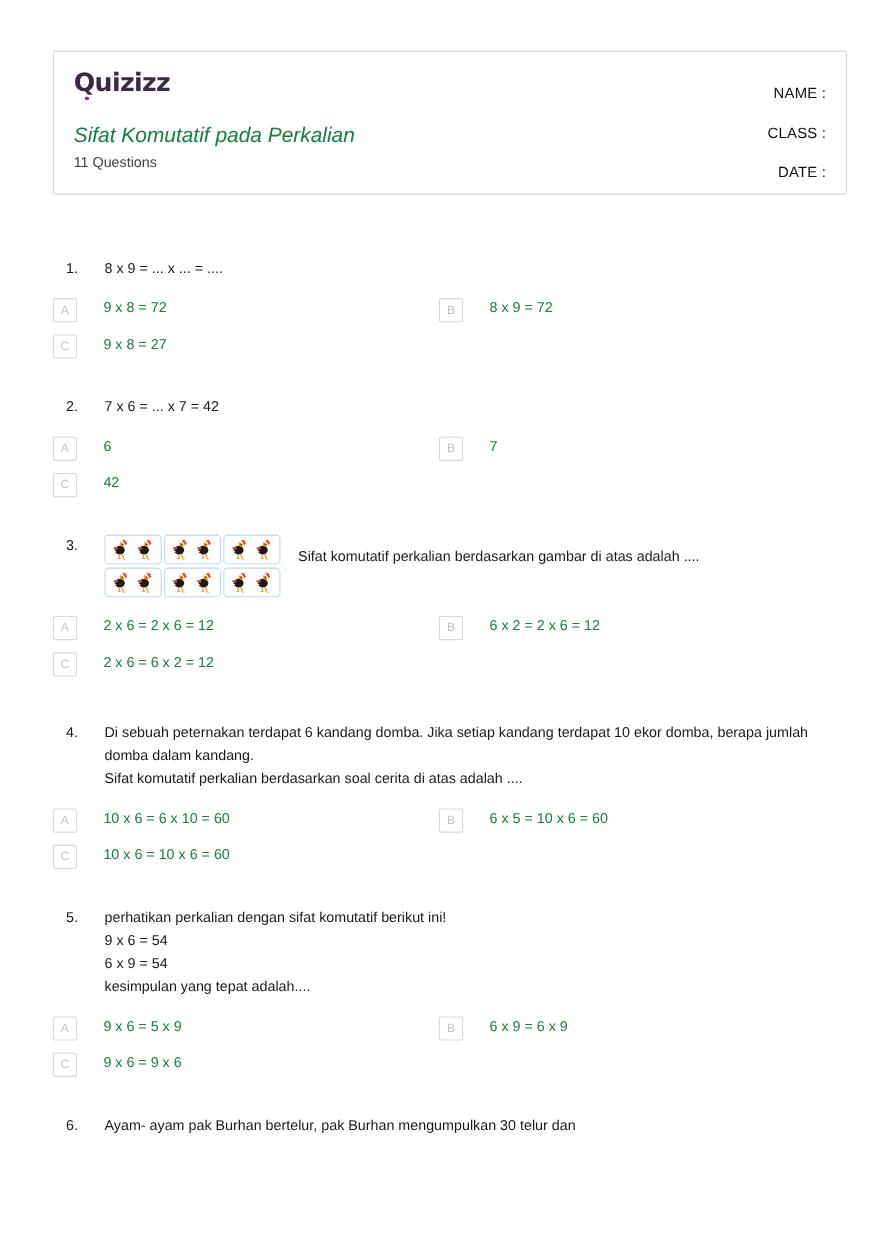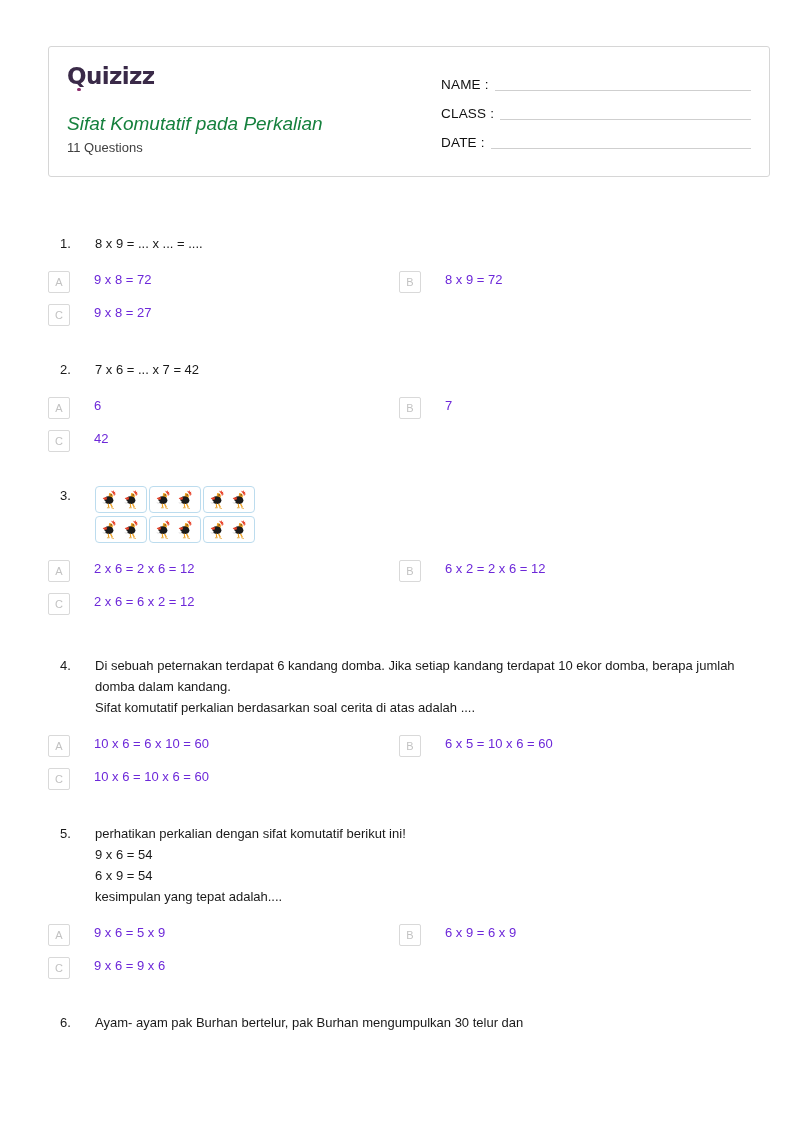--- a/index.html
+++ b/index.html
@@ -69,21 +69,23 @@
   .header-right {
     flex: 1;
     padding-left: 14px;
     padding-top: 16px;
     display: flex;
     flex-direction: column;
     gap: 14px;
   }
   .field-row {
     display: flex;
+    align-items: flex-end;
     gap: 6px;
+    flex-direction: column;
   }
   .field-label {
     font-size: 13.5px;
     color: #111;
     white-space: nowrap;
     letter-spacing: 0.2px;
   }
   .field-line {
     flex: 1;
     border-bottom: 1px solid #cfcfcf;
@@ -167,21 +169,21 @@
     border-radius: 2px;
     color: #c2c2c2;
     font-size: 11px;
     display: flex;
     align-items: center;
     justify-content: center;
     margin-top: 1px;
   }
   .opt-text {
     font-size: 13px;
-    color: #6d28d9;
+    color: #15803d;
     line-height: 1.6;
     padding-left: 24px;
   }
   .q-gap-sm { height: 33px; }
   .q-gap-md { height: 40px; }
 </style>
 </head>
 <body>
 
 <div class="page">
@@ -442,20 +444,21 @@
                   <path d="M2.4 16.8 c2 -0.6 4.2 -0.2 5.4 1 l-2.2 0.8 c-1.4 -0.1 -2.6 -0.8 -3.2 -1.8 z" fill="#e9e9e9"></path>
                   <path d="M10.4 18 l0.8 4.6 l-1.6 0 l-0.4 -4.4 z" fill="#f0a01e"></path>
                   <path d="M13.4 18 l2.2 4.4 l-1.4 0.6 l-2.2 -4.2 z" fill="#f0a01e"></path>
                   <path d="M8.6 22.6 l3 0 l0 1.2 l-3.6 0 z" fill="#e8a83c"></path>
                   <path d="M14 22.6 l3 1.2 l-0.6 1 l-3.2 -1.2 z" fill="#e8a83c"></path>
                   <circle cx="13.4" cy="7.4" r="0.8" fill="#1b1b1b"></circle>
                 </svg>
               </div>
             </div>
           </div>
+          <div class="q-image-text">Sifat komutatif perkalian berdasarkan gambar di atas adalah ....</div>
         </div>
       </div>
       <div class="options">
         <div class="option">
           <div class="opt-badge">A</div>
           <div class="opt-text">2 x 6 = 2 x 6 = 12</div>
         </div>
         <div class="option">
           <div class="opt-badge">B</div>
           <div class="opt-text">6 x 2 = 2 x 6 = 12</div>

